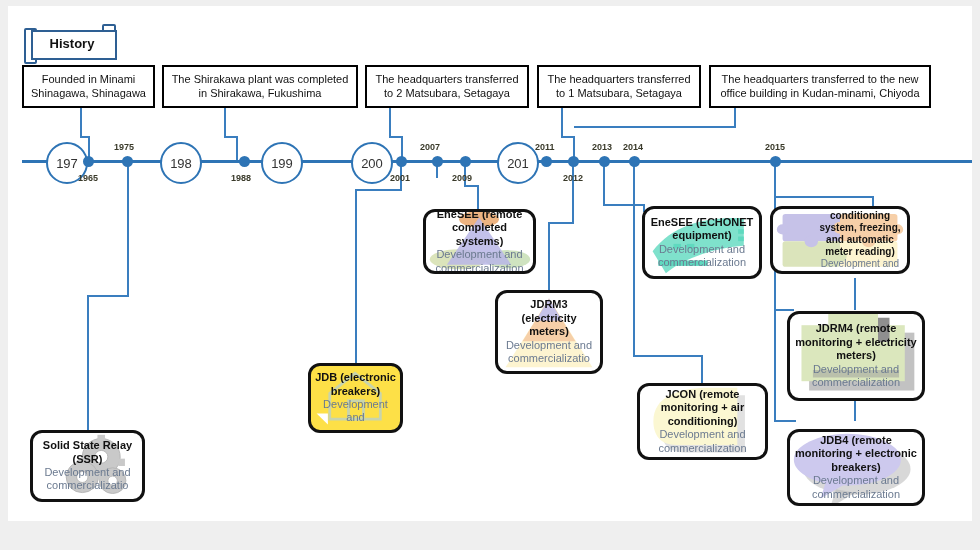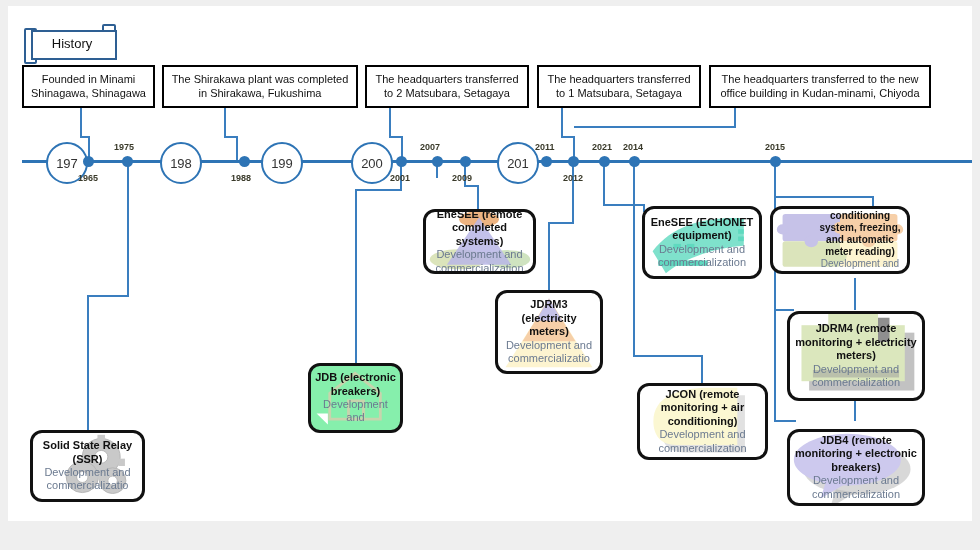--- a/index.html
+++ b/index.html
@@ -25,21 +25,21 @@
     position:absolute;left:7px;top:6px;width:82px;height:26px;
     border:2px solid #2e5f93;background:#fff;
   }
   #history-badge .tab{
     position:absolute;left:78px;top:0px;width:10px;height:12px;
     border:2px solid #2e5f93;background:#fff;border-radius:2px;
   }
   #history-badge .label{
     position:absolute;left:7px;top:6px;width:82px;height:26px;
     display:flex;align-items:center;justify-content:center;
-    font-size:13px;font-weight:normal;color:#111;
+    font-size:13px;font-weight:bold;color:#111;
   }
 
   
   .axis-line{position:absolute;background:#2e74b5;height:3px;}
   .decade{
     position:absolute;width:38px;height:38px;border-radius:50%;
     border:2px solid #2e74b5;background:#fff;
     display:flex;align-items:center;justify-content:center;
     font-size:13px;color:#333;z-index:4;
   }
@@ -139,21 +139,21 @@
   <div class="node" style="left:762px;top:150px;"></div>
 
   <div class="yearlbl" style="left:70px;top:167px;">1965</div>
   <div class="yearlbl" style="left:106px;top:136px;">1975</div>
   <div class="yearlbl" style="left:223px;top:167px;">1988</div>
   <div class="yearlbl" style="left:382px;top:167px;">2001</div>
   <div class="yearlbl" style="left:412px;top:136px;">2007</div>
   <div class="yearlbl" style="left:444px;top:167px;">2009</div>
   <div class="yearlbl" style="left:527px;top:136px;text-align:right;">2011</div>
   <div class="yearlbl" style="left:555px;top:167px;">2012</div>
-  <div class="yearlbl" style="left:584px;top:136px;">2021</div>
+  <div class="yearlbl" style="left:584px;top:136px;">2013</div>
   <div class="yearlbl" style="left:615px;top:136px;">2014</div>
   <div class="yearlbl" style="left:757px;top:136px;">2015</div>
 
   <div class="conn v" style="left:119px;top:158px;height:133px;"></div>
   <div class="conn h" style="left:79px;top:289px;width:42px;"></div>
   <div class="conn v" style="left:79px;top:289px;height:135px;"></div>
 
   <div class="conn v" style="left:392px;top:158px;height:27px;"></div>
   <div class="conn h" style="left:347px;top:183px;width:47px;"></div>
   <div class="conn v" style="left:347px;top:183px;height:174px;"></div>
@@ -209,21 +209,21 @@
         <rect x="48" y="28" width="7" height="8"></rect>
           <rect x="90" y="28" width="7" height="8"></rect>
       </g>
     </svg>
     <div class="txt">
       <div class="title">Solid State Relay (SSR)</div>
       <div class="sub">Development and commercializatio</div>
     </div>
   </div>
 
-  <div class="prod" style="left:300px;top:357px;width:95px;height:70px;background:#86efac;">
+  <div class="prod" style="left:300px;top:357px;width:95px;height:70px;background:#fde047;">
     <svg class="art" viewBox="0 0 95 70" preserveAspectRatio="none">
       <path d="M20 30 L47 8 L74 30 L74 58 L20 58 Z" fill="none" stroke="#c8d4ad" stroke-width="3"></path>
       <rect x="40" y="38" width="16" height="20" fill="none" stroke="#c8d4ad" stroke-width="3"></rect>
       <path d="M6 52 L18 52 L18 64 Z" fill="#fff"></path>
     </svg>
     <div class="txt">
       <div class="title">JDB (electronic breakers)</div>
       <div class="sub">Development and</div>
     </div>
   </div>

